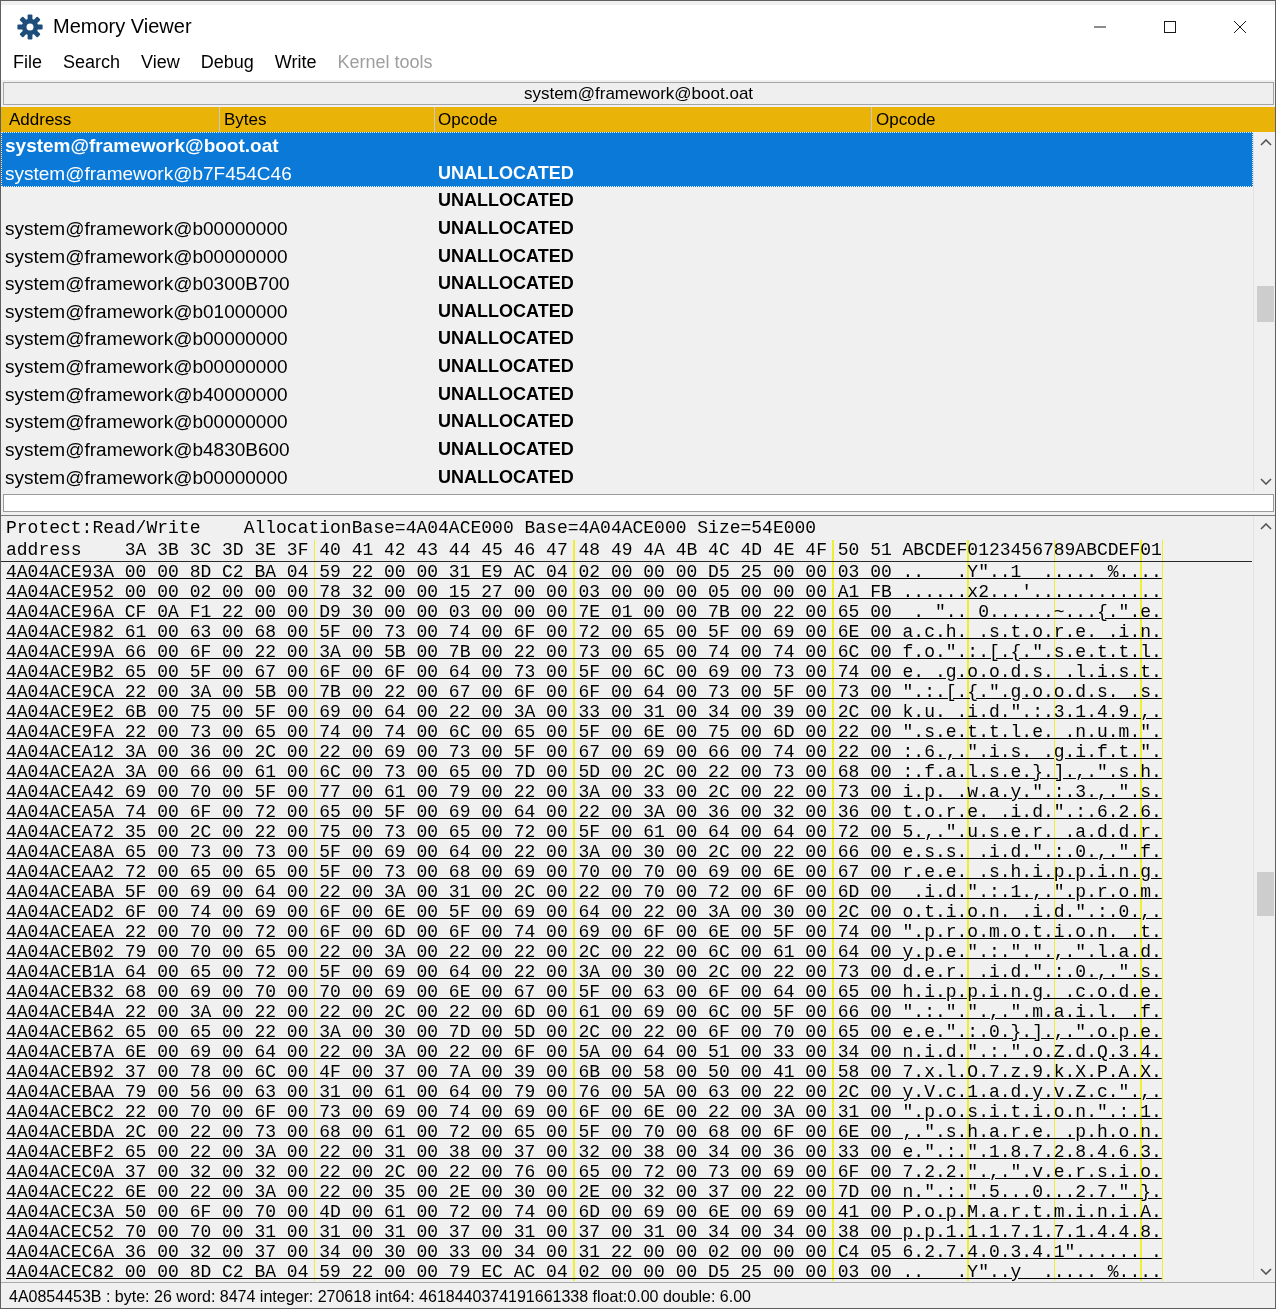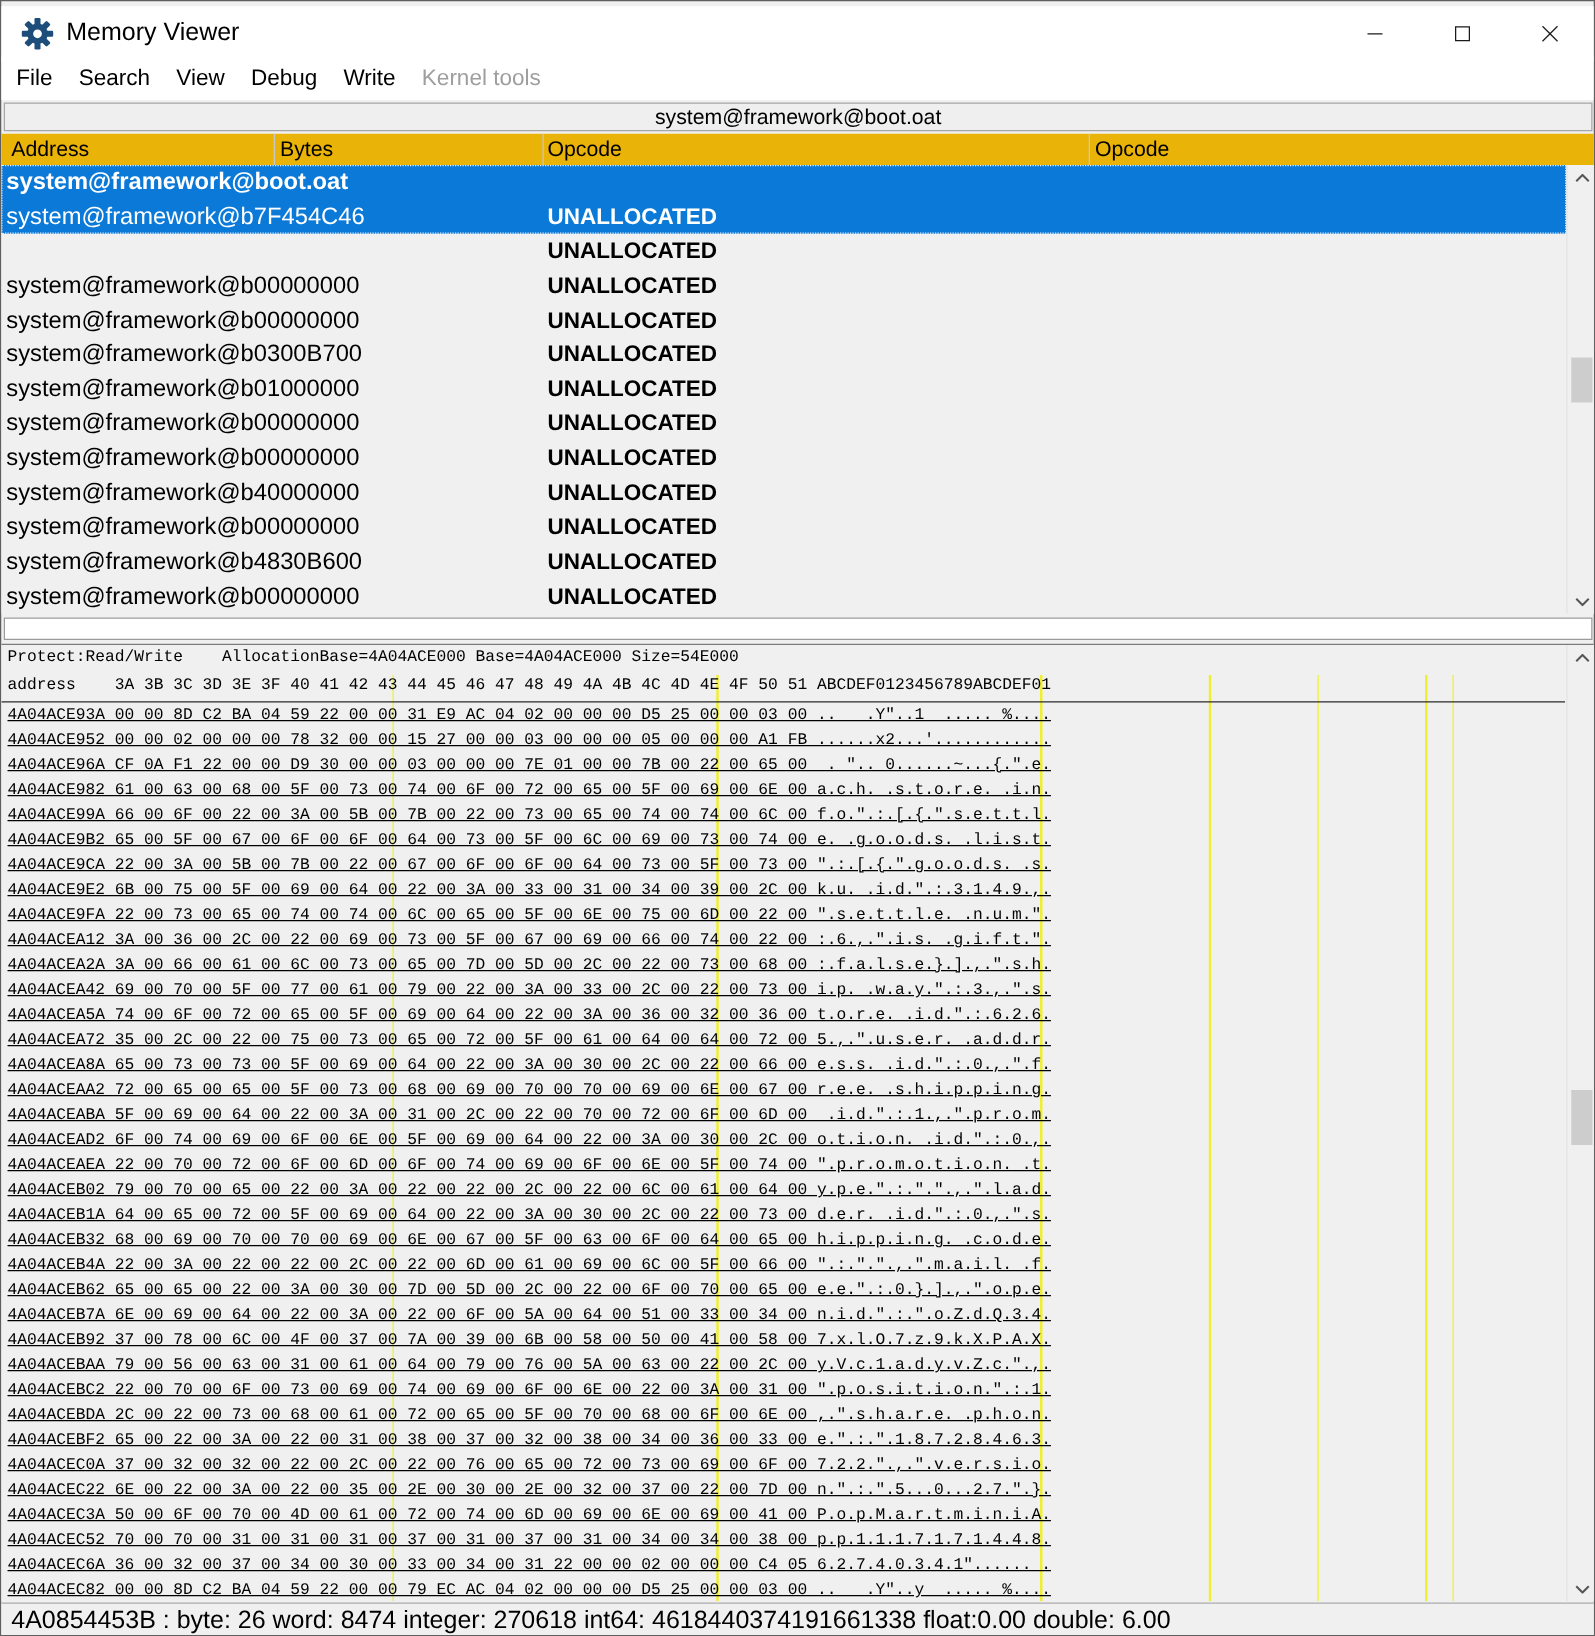--- a/index.html
+++ b/index.html
@@ -35,30 +35,30 @@
   .sel-group{background:var(--sel-bg,#0b79d7);color:var(--sel-fg,#fff);outline:1px dotted #e8f2fc;outline-offset:-1px;}
   
   .scrollbar{position:absolute;right:0;top:0;width:24px;background:#f0f0f0;border-left:1px solid #e2e2e2;box-sizing:border-box;}
   .sb-arrow{position:absolute;left:0;width:23px;height:20px;display:flex;align-items:center;justify-content:center;}
   .sb-thumb{position:absolute;left:3px;width:17px;background:#cdcdcd;}
   
   .mid-strip{position:absolute;left:2px;top:493px;width:1271px;height:18px;background:#fff;border:1px solid #9a9a9a;box-sizing:border-box;}
   
   .hexview{position:absolute;left:0;top:514px;width:1276px;height:765px;background:#f0f0f0;
     border-top:1px solid #7b7b7b;overflow:hidden;
-    font-family:"Liberation Mono","DejaVu Sans Mono",monospace;font-size:13px;}
+    font-family:"Liberation Mono","DejaVu Sans Mono",monospace;font-size:18px;}
   .hex-info{position:absolute;left:5px;top:2px;white-space:pre;}
   .hex-header{position:absolute;left:5px;top:24px;white-space:pre;z-index:3;}
   .hex-underline{position:absolute;left:0;top:45px;width:1251px;height:1px;background:#2a2a2a;z-index:4;}
   .hex-rows{position:absolute;left:5px;top:46px;white-space:pre;z-index:3;text-decoration:underline;}
   .hex-row{height:20px;line-height:20px;}
   .hex-sep{position:absolute;top:24px;bottom:0;width:1.5px;background:var(--hex-sep,#efef32);z-index:1;}
   
   .statusbar{position:absolute;left:0;top:1281px;width:1276px;height:28px;background:#f0f0f0;
-    border-top:1px solid #ababab;font-size:20px;line-height:27px;padding-left:8px;box-sizing:border-box;}
+    border-top:1px solid #ababab;font-size:16px;line-height:27px;padding-left:8px;box-sizing:border-box;}
 </style>
 </head>
 <body>
 
 <div class="window">
 
   <div class="titlebar">
     <span class="app-icon">
       <svg width="26" height="26" viewBox="-13 -13 26 26">
         <g fill="#1d4d7a">

